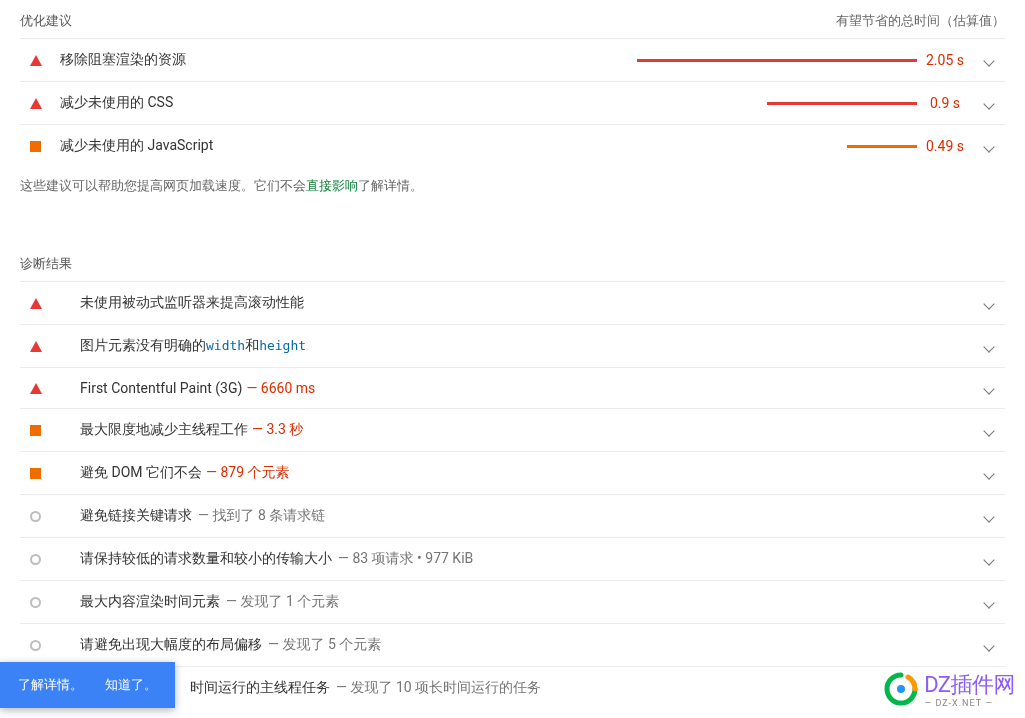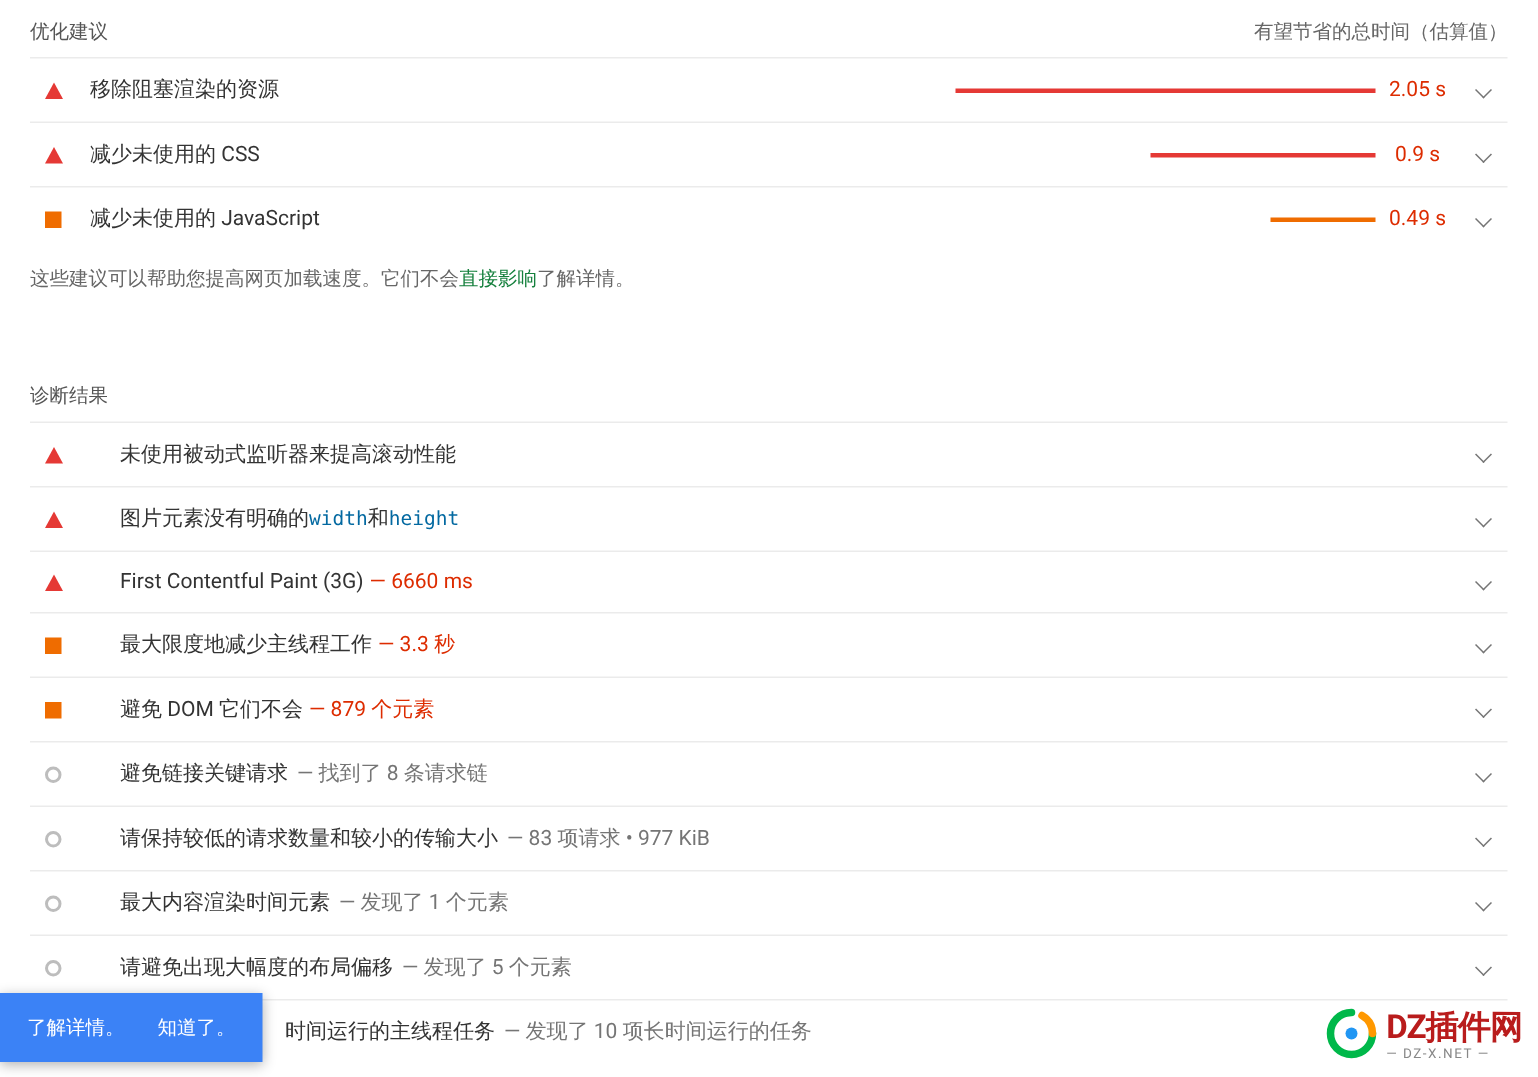--- a/index.html
+++ b/index.html
@@ -180,22 +180,22 @@
       display: flex;
       align-items: center;
       gap: 6px;
     }
     .wm-logo {
       width: 34px; height: 34px;
       position: relative;
     }
     .wm-text-main {
       font-size: 22px;
-      font-weight: 700;
-      color: #b91c1c;
+      font-weight: 400;
+      color: #8b5cf6;
       letter-spacing: -0.5px;
     }
     .wm-text-sub {
       font-size: 9px;
       color: #888;
       letter-spacing: 1px;
       margin-top: -2px;
     }
     .partial-row {
       padding-left: 170px;

